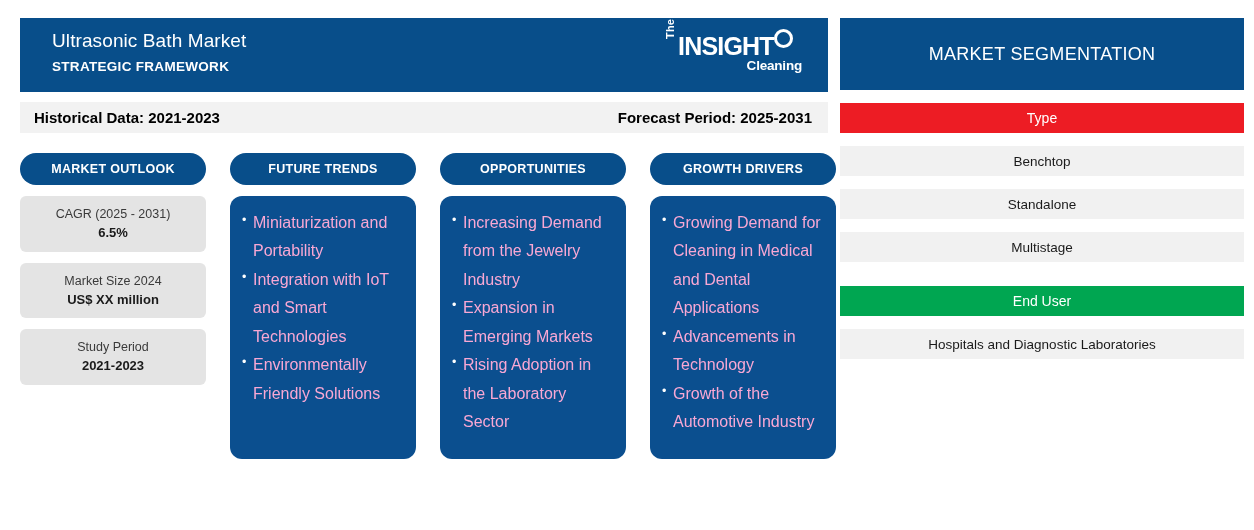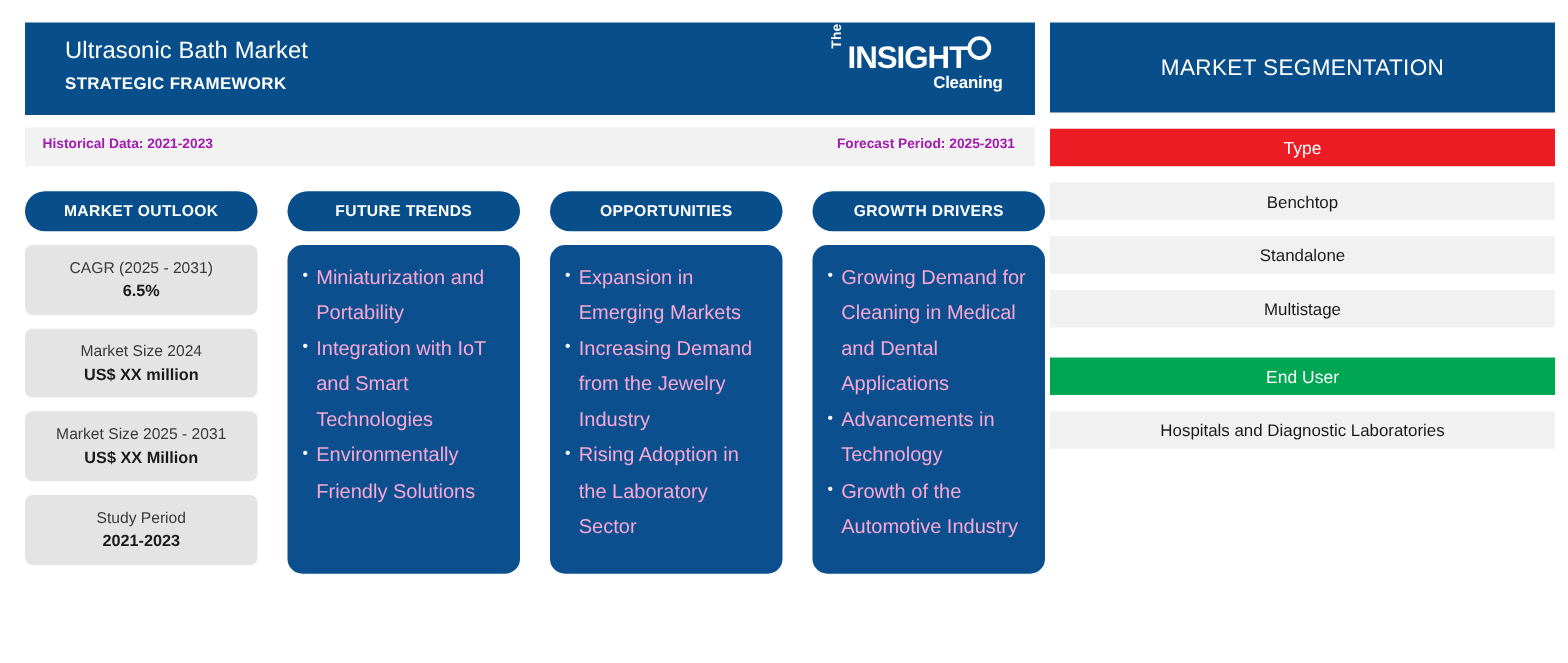--- a/index.html
+++ b/index.html
@@ -44,21 +44,21 @@
     position:absolute;right:2px;top:30px;color:#fff;
     font-size:13.5px;font-weight:700;letter-spacing:-.2px;line-height:1;
   }
 
   
   .strip{
     position:absolute;left:10px;top:84px;width:808px;height:31px;
     background:#F2F2F2;
   }
   .strip span{
-    position:absolute;top:7px;font-size:11px;font-weight:700;color:#a21caf;
+    position:absolute;top:7px;font-size:15px;font-weight:700;color:#000000;
     white-space:nowrap;
   }
   .strip .s-left{left:14px;}
   .strip .s-right{right:16px;}
 
   
   .col{position:absolute;top:135px;width:186px;}
   .col-0{left:10px;}
   .col-1{left:220px;}
   .col-2{left:430px;}
@@ -135,43 +135,39 @@
     <div class="pill">MARKET OUTLOOK</div>
     <div class="stat-card">
       <div class="stat-label">CAGR (2025 - 2031)</div>
       <div class="stat-value">6.5%</div>
     </div>
     <div class="stat-card">
       <div class="stat-label">Market Size 2024</div>
       <div class="stat-value">US$ XX million</div>
     </div>
     <div class="stat-card">
-      <div class="stat-label">Market Size 2025 - 2031</div>
-      <div class="stat-value">US$ XX Million</div>
-    </div>
-    <div class="stat-card">
       <div class="stat-label">Study Period</div>
       <div class="stat-value">2021-2023</div>
     </div>
   </div>
 
   <div class="col col-1">
     <div class="pill">FUTURE TRENDS</div>
     <div class="bullet-box">
       <div class="bullet">Miniaturization and Portability</div>
       <div class="bullet">Integration with IoT and Smart Technologies</div>
       <div class="bullet">Environmentally Friendly Solutions</div>
     </div>
   </div>
 
   <div class="col col-2">
     <div class="pill">OPPORTUNITIES</div>
     <div class="bullet-box">
+      <div class="bullet">Increasing Demand from the Jewelry Industry</div>
       <div class="bullet">Expansion in Emerging Markets</div>
-      <div class="bullet">Increasing Demand from the Jewelry Industry</div>
       <div class="bullet">Rising Adoption in the Laboratory Sector</div>
     </div>
   </div>
 
   <div class="col col-3">
     <div class="pill">GROWTH DRIVERS</div>
     <div class="bullet-box">
       <div class="bullet">Growing Demand for Cleaning in Medical and Dental Applications</div>
       <div class="bullet">Advancements in Technology</div>
       <div class="bullet">Growth of the Automotive Industry</div>

